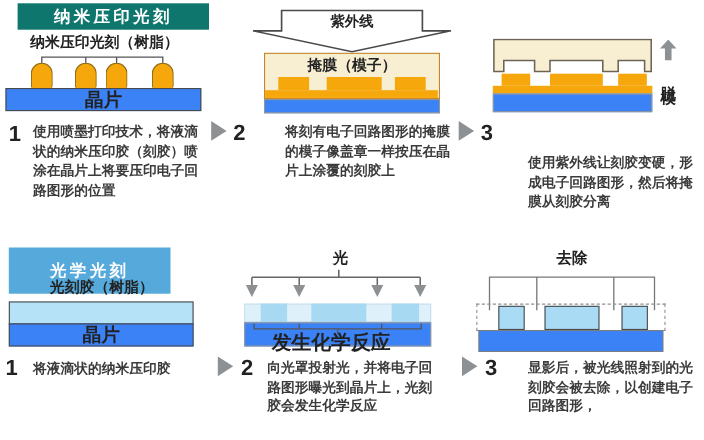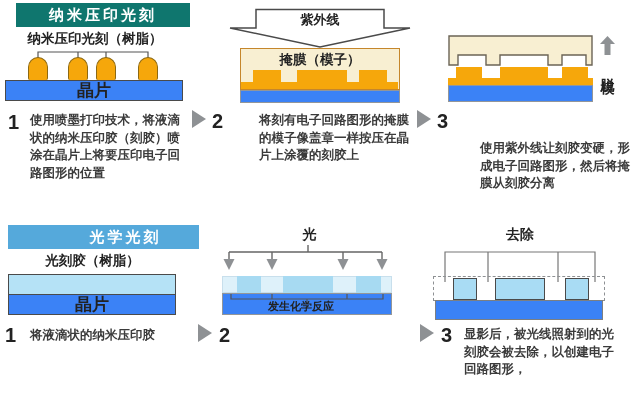--- a/index.html
+++ b/index.html
@@ -6,21 +6,21 @@
   #canvas{
     position:relative;width:640px;height:400px;background:#fff;overflow:hidden;
     font-family:"Liberation Sans","DejaVu Sans",sans-serif;color:#333;
   }
   .abs{position:absolute;}
   .hdr{
     color:#fff;font-weight:bold;font-size:15px;letter-spacing:3px;
     display:flex;align-items:center;justify-content:center;
   }
   .hdr-nano{left:16px;top:3px;width:174px;height:24px;background:#0f766e;}
-  .hdr-opt{left:8px;top:225px;width:147px;height:24px;background:#55A9DB;padding-left:44px;}
+  .hdr-opt{left:8px;top:225px;width:147px;height:42px;background:#55A9DB;}
   .lbl{font-weight:bold;font-size:13.5px;color:#222;text-align:center;}
   .wafer{
     background:#3b82f6;display:flex;align-items:center;justify-content:center;
     font-weight:bold;font-size:17px;color:#222;box-sizing:border-box;
   }
   .wafer-dark{border:1.5px solid #4A4A4A;}
   .wafer-soft{border:1px solid #939699;}
   .droplet{
     width:20px;height:23px;background:#F6A70B;border:1.5px solid #8C6914;border-bottom:none;
     border-radius:10px 10px 2px 2px;box-sizing:border-box;
@@ -125,32 +125,33 @@
   </svg>
 
   <div class="abs pale-layer" style="left:222px;top:276px;width:170px;height:17px;"></div>
   <div class="abs exposed" style="left:237px;top:276px;width:24px;height:17px;"></div>
   <div class="abs exposed" style="left:283px;top:276px;width:50px;height:17px;"></div>
   <div class="abs exposed" style="left:356px;top:276px;width:25px;height:17px;"></div>
   <div class="abs wafer wafer-soft" style="left:222px;top:293px;width:170px;height:22px;"></div>
   <svg class="abs" style="left:228px;top:294px;" width="158" height="10">
     <path d="M3,0 V5 H155 V0 M44,0 V5 M119,0 V5 M79,5 V10" stroke="#555" stroke-width="1.2" fill="none"></path>
   </svg>
-  <div class="abs lbl" style="left:222px;top:299px;width:158px;font-size:11px;">发生化学反应</div>
+  <div class="abs lbl" style="left:222px;top:299px;width:158px;font-size:18px;">发生化学反应</div>
 
   <div class="abs stepnum" style="left:219px;top:325px;">2</div>
+  <div class="abs steptxt" style="left:243px;top:326px;width:158px;">向光罩投射光，并将电子回路图形曝光到晶片上，光刻胶会发生化学反应</div>
 
   <div class="abs nextarrow" style="left:420px;top:324px;"></div>
 
   <div class="abs lbl" style="left:440px;top:226px;width:160px;font-size:14px;">去除</div>
   <svg class="abs" style="left:440px;top:249px;" width="160" height="34">
     <path d="M5,33 V3 H155 V33 M48,3 V33 M118,3 V33" stroke="#777" stroke-width="1.2" fill="none"></path>
   </svg>
   <div class="abs dashedrect" style="left:433px;top:276px;width:172px;height:25px;"></div>
   <div class="abs block-blue" style="left:453px;top:278px;width:24px;height:22px;"></div>
   <div class="abs block-blue" style="left:495px;top:278px;width:50px;height:22px;"></div>
   <div class="abs block-blue" style="left:565px;top:278px;width:24px;height:22px;"></div>
   <div class="abs wafer wafer-soft" style="left:435px;top:300px;width:168px;height:20px;border-color:#7c7f82;"></div>
 
   <div class="abs stepnum" style="left:441px;top:325px;">3</div>
-  <div class="abs steptxt" style="left:464px;top:326px;width:152px;">显影后，被光线照射到的光刻胶会被去除，以创建电子回路图形，</div>
+  <div class="abs steptxt" style="left:480px;top:326px;width:152px;">显影后，被光线照射到的光刻胶会被去除，以创建电子回路图形，</div>
 
 </div>
 
 </body></html>

